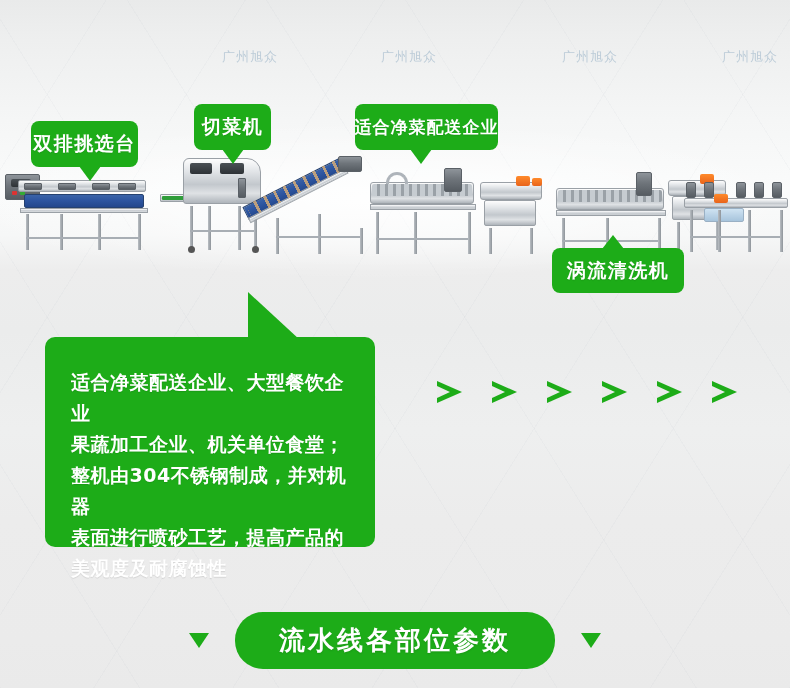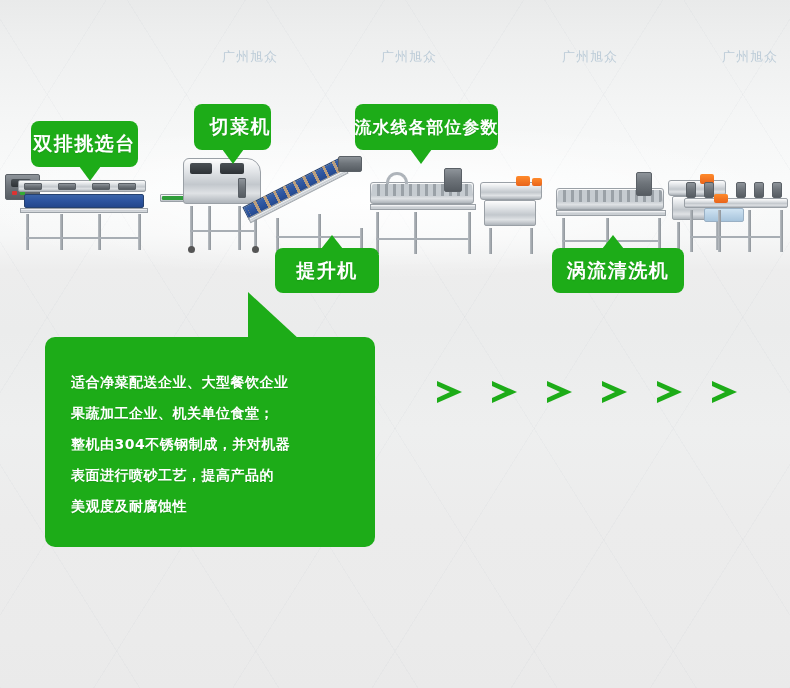--- a/index.html
+++ b/index.html
@@ -134,21 +134,21 @@
   #desc-box {
     position: absolute;
     left: 45px; top: 337px;
     width: 330px; height: 210px;
     background: #1DAC18;
     border-radius: 10px;
     padding: 30px 26px 0 26px;
   }
   #desc-text {
     color: #ffffff;
-    font-size: 14px;
+    font-size: 19px;
     line-height: 31px;
     letter-spacing: 0.5px;
     font-weight: bold;
     font-family: "DejaVu Sans", sans-serif;
     white-space: pre-line;
     text-shadow: 0 1px 1px rgba(0,0,0,0.10);
   }
   #desc-tail {
     position: absolute;
     left: 248px; top: 292px;
@@ -340,35 +340,31 @@
       <div class="leg" style="left:94px;height:42px;"></div>
       <div style="position:absolute;left:4px;top:28px;width:90px;height:2px;background:#a8aeb4;"></div>
     </div>
   </div>
 
   <div class="callout" style="left:31px;top:104px;width:107px;height:46px;margin-top:17px;">
     <span>双排挑选台</span>
     <span class="tail tail-down" style="left:48px;"></span>
   </div>
 
-  <div class="callout" style="left:194px;top:104px;width:77px;height:46px;justify-content:flex-end;">
+  <div class="callout" style="left:194px;top:104px;width:77px;height:46px;">
     <span>切菜机</span>
     <span class="tail tail-down" style="left:28px;"></span>
   </div>
 
   <div class="callout" style="left:355px;top:104px;width:143px;height:46px;font-size:17px;letter-spacing:1px;">
-    <span>流水线各部位参数</span>
+    <span>适合净菜配送企业</span>
     <span class="tail tail-down" style="left:55px;"></span>
   </div>
 
 
-  <div class="callout" style="left:275px;top:248px;width:104px;height:45px;">
-    <span>提升机</span>
-    <span class="tail tail-up" style="left:46px;"></span>
-  </div>
 
   <div class="callout" style="left:552px;top:248px;width:132px;height:45px;">
     <span>涡流清洗机</span>
     <span class="tail tail-up" style="left:50px;"></span>
   </div>
 
   <div id="desc-tail"></div>
   <div id="desc-box">
     <div id="desc-text">适合净菜配送企业、大型餐饮企业
 果蔬加工企业、机关单位食堂；
@@ -379,14 +375,19 @@
 
   <div id="arrows">
     <span class="chevron" style="left:437px;"></span>
     <span class="chevron" style="left:492px;"></span>
     <span class="chevron" style="left:547px;"></span>
     <span class="chevron" style="left:602px;"></span>
     <span class="chevron" style="left:657px;"></span>
     <span class="chevron" style="left:712px;"></span>
   </div>
 
+  <div id="banner-row">
+    <span class="banner-tri"></span>
+    <div id="banner-pill">流水线各部位参数</div>
+    <span class="banner-tri"></span>
+  </div>
 
 </div>
 
 </body></html>

